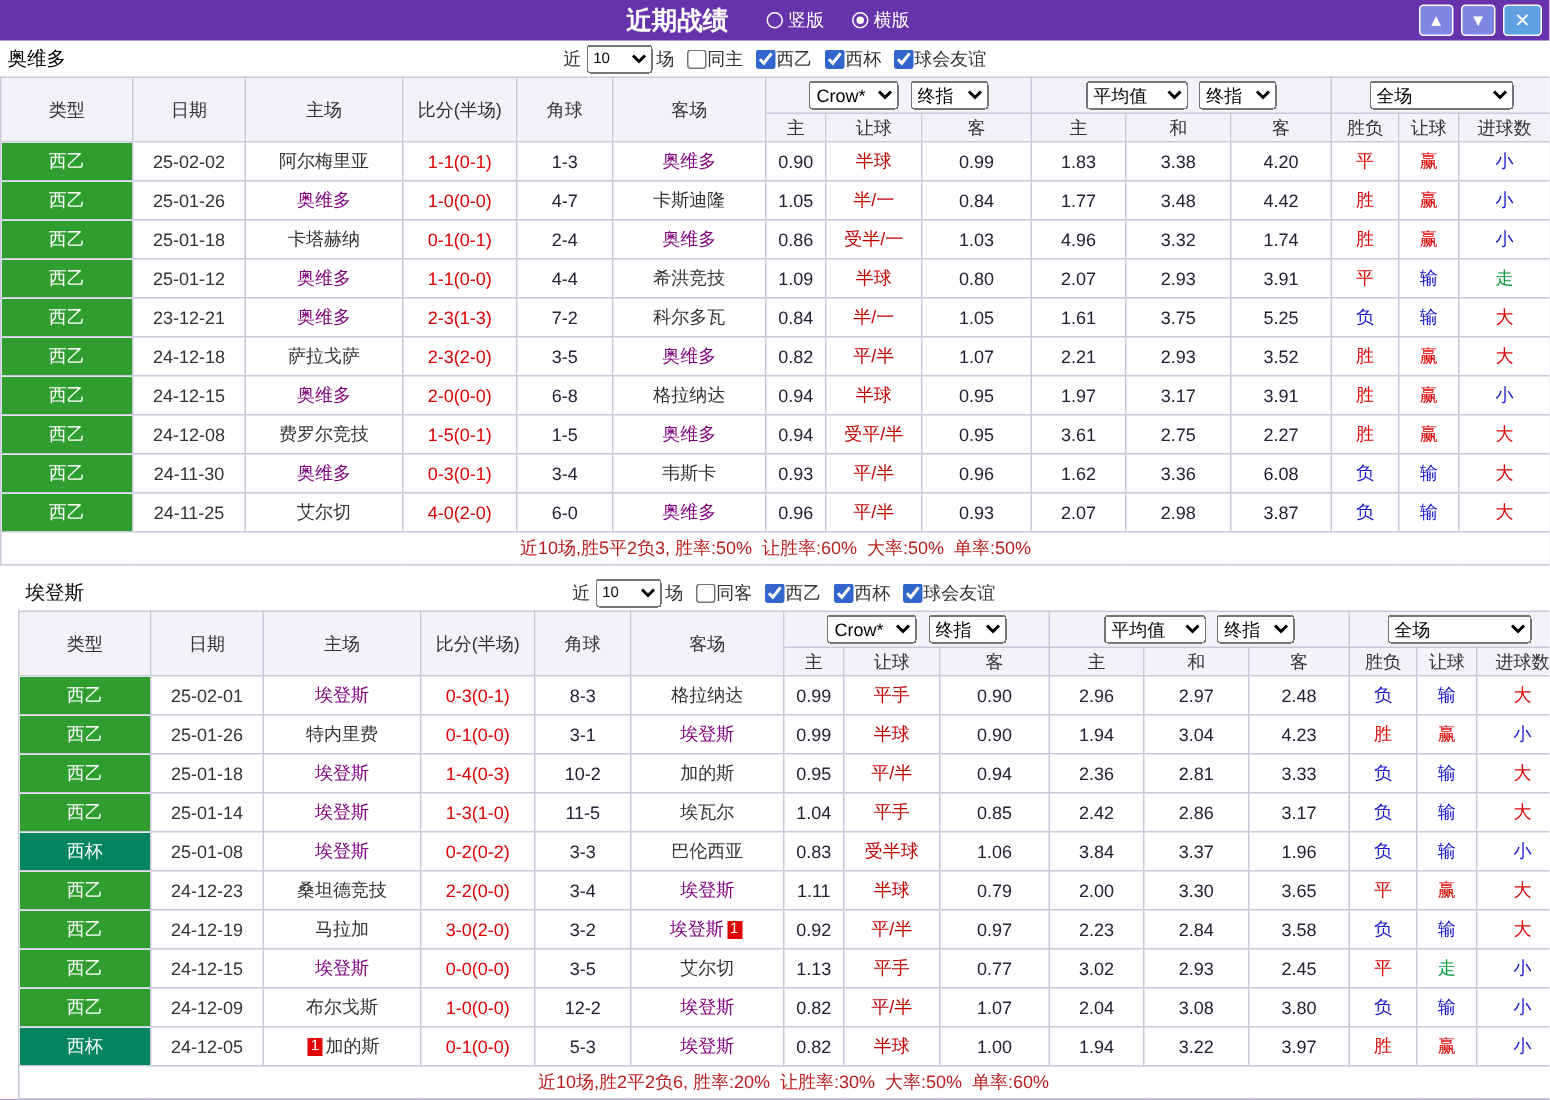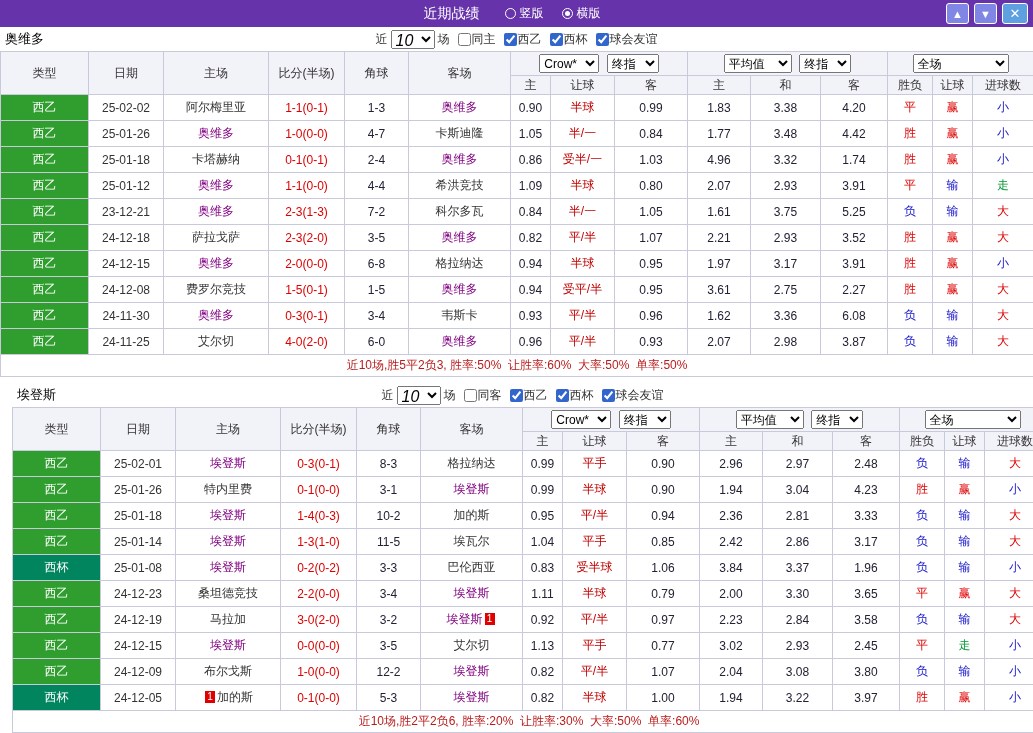--- a/index.html
+++ b/index.html
@@ -4,31 +4,31 @@
 <style>
   :root{
     --c-topbar:#6633AA; --c-liga:#2F9E2F; --c-cup:#00855E; --c-focus:#800080;
     --c-red:#DD0000; --c-blue:#1515CC; --c-green:#009933;
   }
   *{box-sizing:border-box;}
   html,body{margin:0;padding:0;}
   body{width:1033px; font-family:"Liberation Sans","DejaVu Sans",sans-serif; font-size:12px; color:#333; background:#fff;}
   .page{width:1033px; border-bottom:3px solid #5B2D91;}
   .topbar{height:27px; background:var(--c-topbar); position:relative; display:flex; align-items:center; justify-content:center; color:#fff;}
-  .topbar .title{font-weight:normal; font-size:14px; margin-right:16px;}
+  .topbar .title{font-weight:bold; font-size:17px; margin-right:16px;}
   .radio-label{display:inline-flex; align-items:center; gap:4px; margin:0 9px; cursor:pointer; color:#fff;}
   .radio{width:11px;height:11px;border:1px solid #fff;border-radius:50%;display:inline-block;position:relative;background:transparent;}
   .radio.on::after{content:'';position:absolute;left:2px;top:2px;right:2px;bottom:2px;border-radius:50%;background:#fff;}
   .topbar-right{position:absolute; right:5px; top:3px; display:flex; gap:5px;}
   .tb-btn{width:23px;height:21px; border:1px solid #fff; border-radius:3px; background:#7F86E3; color:#fff; font-size:11px; line-height:18px; text-align:center; cursor:pointer; padding:0;}
   .tb-btn.close{background:#5EA0E0; font-size:13px; width:26px;}
   .section-top{height:24px; position:relative; display:flex; align-items:center; justify-content:center;}
   .team-label{position:absolute; left:5px; font-size:13px; color:#000;}
   .filters{display:flex; align-items:center; gap:3px;}
-  .filters select{height:19px; font-size:16px; width:44px;font-style:italic;}
+  .filters select{height:19px; font-size:10px; width:44px;}
   .filters label{display:inline-flex; align-items:center; margin-left:5px; cursor:pointer;}
   .filters input[type=checkbox]{width:13px;height:13px;margin:0 1px 0 0; accent-color:#3366CC;}
   table{width:1033px; border-collapse:collapse; table-layout:fixed;}
   th,td{border:1px solid #C9C9DC; text-align:center; padding:0 1px; overflow:hidden; white-space:nowrap;}
   thead th{background:#F2F2F9; font-weight:normal; color:#333;}
   thead tr.h1 th{height:24px;}
   thead tr.h2 th{height:19px;}
   thead select{height:19px; font-size:12px; margin:0 2px;}
   .sel-odds{width:60px;} .sel-final{width:52px;} .sel-avg{width:68px;} .sel-scope{width:96px;}
   tbody td{height:26px; background:#fff;}

